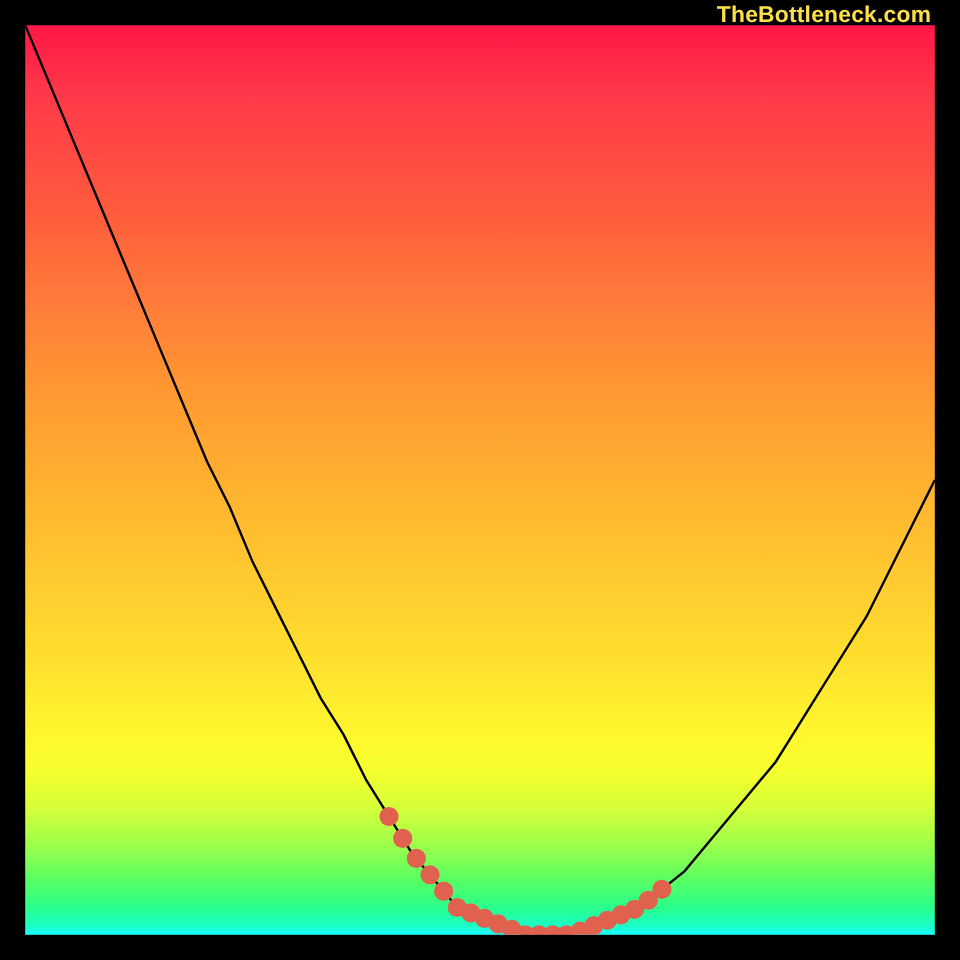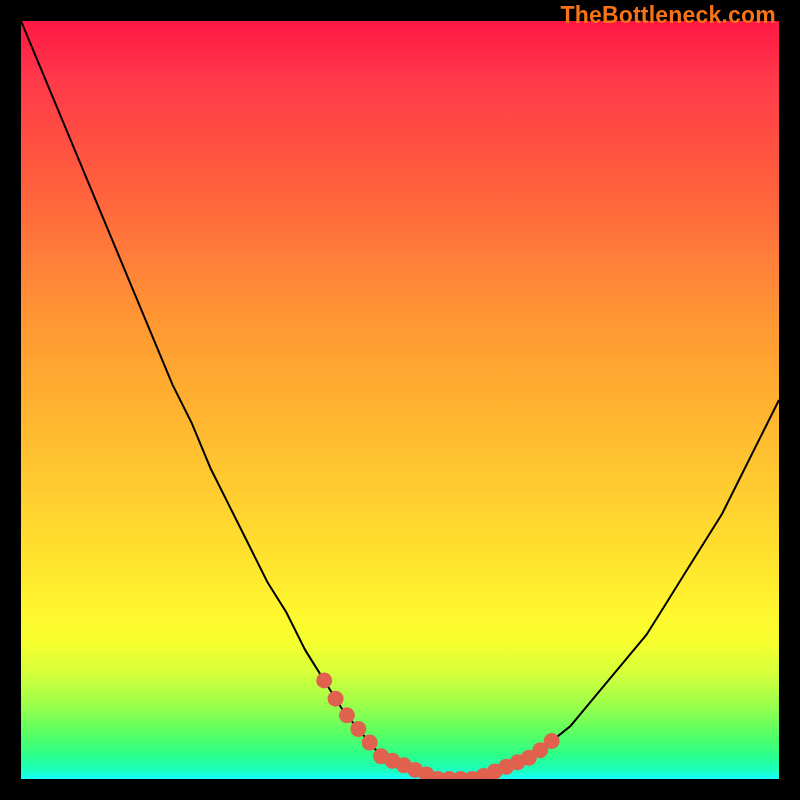--- a/index.html
+++ b/index.html
@@ -32,23 +32,23 @@
       #58ff63 94%,
       #2aff8c 97%,
       #1affc5 99%,
       #1affff 100%
     );
   }
   .watermark {
     position: absolute;
     right: 24px;
     top: 2px;
-    color: #f97316;
+    color: #fde047;
     font-family: Arial, Helvetica, sans-serif;
-    font-size: 23px;
+    font-size: 19px;
     font-weight: 600;
     letter-spacing: 0.2px;
     user-select: none;
   }
   svg.curve {
     position: absolute;
     left: 21px;
     top: 21px;
     width: 758px;
     height: 758px;

